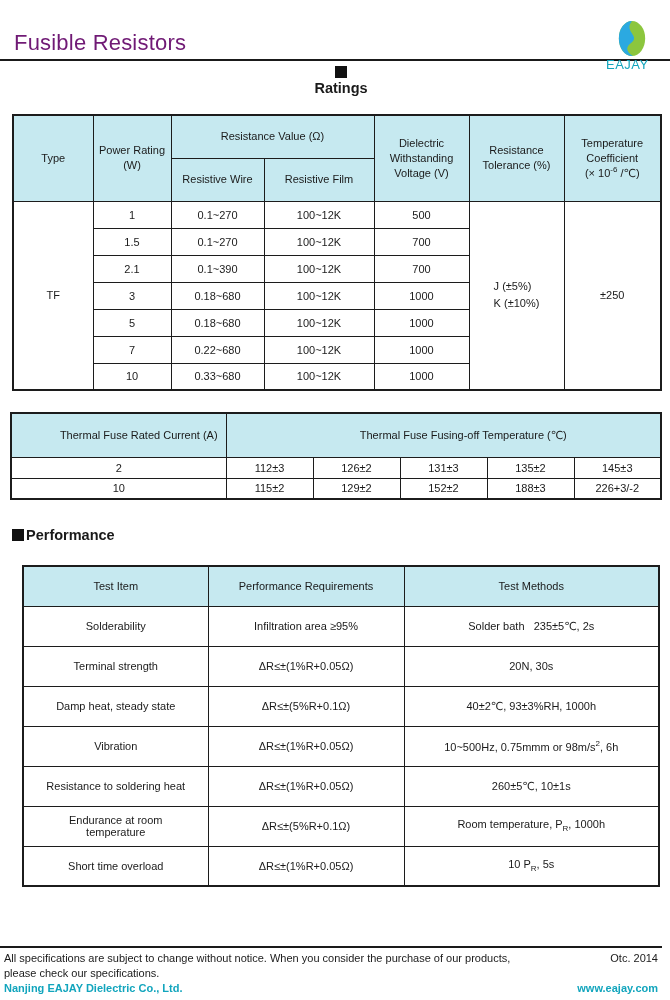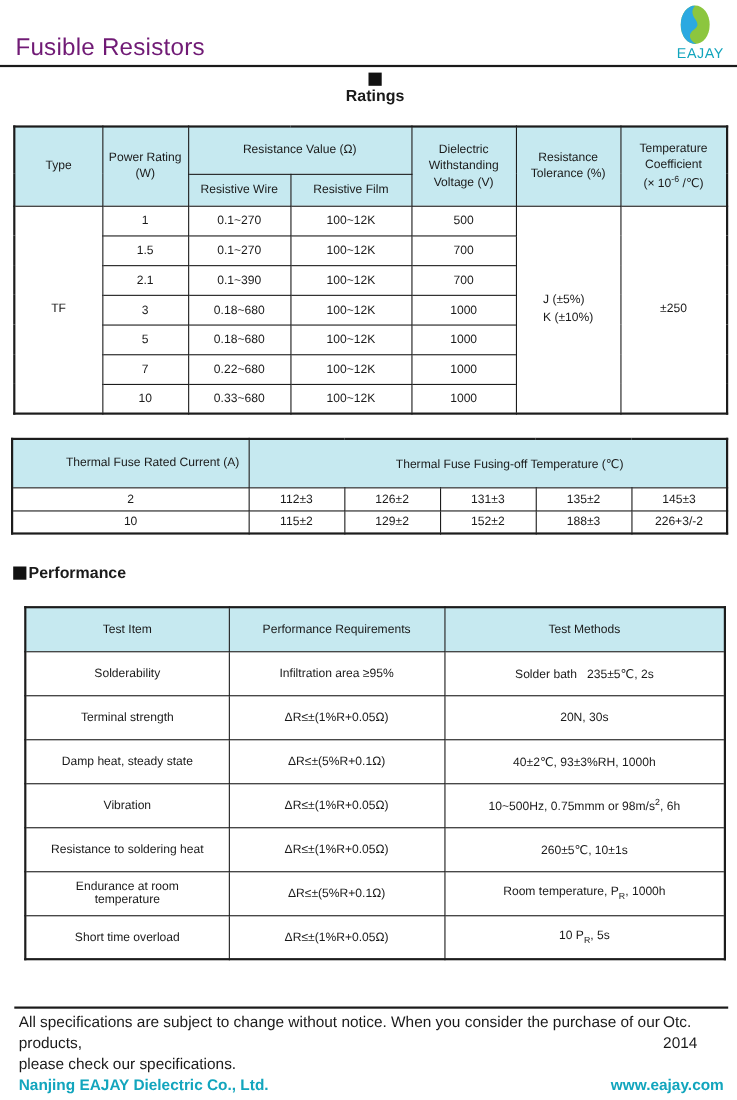--- a/index.html
+++ b/index.html
@@ -7,21 +7,21 @@
   body {
     width:670px; height:1000px; position:relative;
     font-family:"Liberation Sans","DejaVu Sans",sans-serif;
     color:#1a1a1a; overflow:hidden;
   }
   .page { width:670px; height:1000px; position:relative; }
 
   
   .hdr { position:relative; padding-top:30px; }
   .title { color:#701a75; font-size:22px; font-weight:normal; margin-left:14px; letter-spacing:0.2px; }
-  .logo { position:absolute; top:4px; right:12px; width:52px; text-align:right; }
+  .logo { position:absolute; top:20px; right:12px; width:52px; text-align:left; }
   .logo svg { display:block; margin:0 auto; }
   .logo-text { color:#12a5bd; font-size:13px; letter-spacing:0.5px; margin-top:0px; }
   .hrule { border-top:2px solid #1a1a1a; margin-top:3px; width:670px; }
 
   
   .sec { display:flex; align-items:center; gap:2px; margin-left:12px; font-weight:bold; font-size:14.5px; }
   .sec.ratings { margin-top:5px;flex-direction:column; }
   .sec.performance { margin-top:27px; }
   .sq { width:12px; height:12px; background:#111; display:inline-block; }
 
@@ -29,41 +29,41 @@
   table { border-collapse:collapse; table-layout:fixed; }
   td { border:1px solid #1c1c1c; text-align:center; vertical-align:middle; font-size:11px; }
   .obd { border:2px solid #1c1c1c; }
   .hbg td.head, td.head { background:#c6e9f0; }
 
   
   .rt { margin:18px 0 0 12px; width:648px; }
   .rt col.c1{width:80px} .rt col.c2{width:78px} .rt col.c3{width:93px}
   .rt col.c4{width:110px} .rt col.c5{width:95px} .rt col.c6{width:95px} .rt col.c7{width:97px}
   .rt tr.h1 td { height:43px; }
-  .rt tr.h2 td { height:29px; }
+  .rt tr.h2 td { height:43px; }
   .rt td.head { line-height:1.35; }
   .rt tr.b td { height:27px; }
   .tol { text-align:left; display:inline-block; line-height:1.6; }
   sup.s { font-size:8px; }
   sub.s { font-size:8px; }
 
   
   .tt { margin:21px 0 0 10px; width:650px; }
   .tt col.tc1{width:215px} .tt col.tcx{width:87px}
   .tt tr.h td { height:44px;padding-left:40px; }
   .tt tr.b td { height:21px; }
 
   
   .pt { margin:22px 0 0 22px; width:636px; }
   .pt col.p1{width:185px} .pt col.p2{width:196px} .pt col.p3{width:255px}
   .pt tr td { height:40px; }
   .narrow { max-width:130px; margin:0 auto; }
 
   
-  .footer { position:absolute; left:13px; right:8px; bottom:4px; font-size:14px; line-height:1.35; }
+  .footer { position:absolute; left:0; right:8px; bottom:4px; font-size:11px; line-height:1.35; }
   .f-rule { border-top:2px solid #1a1a1a; margin-bottom:3px; }
   .f-row { display:flex; justify-content:space-between; padding:0 4px; }
   .teal { color:#12a5bd; font-weight:bold; }
 </style>
 </head>
 <body>
 
 <div class="page">
 
   <div class="hdr">

